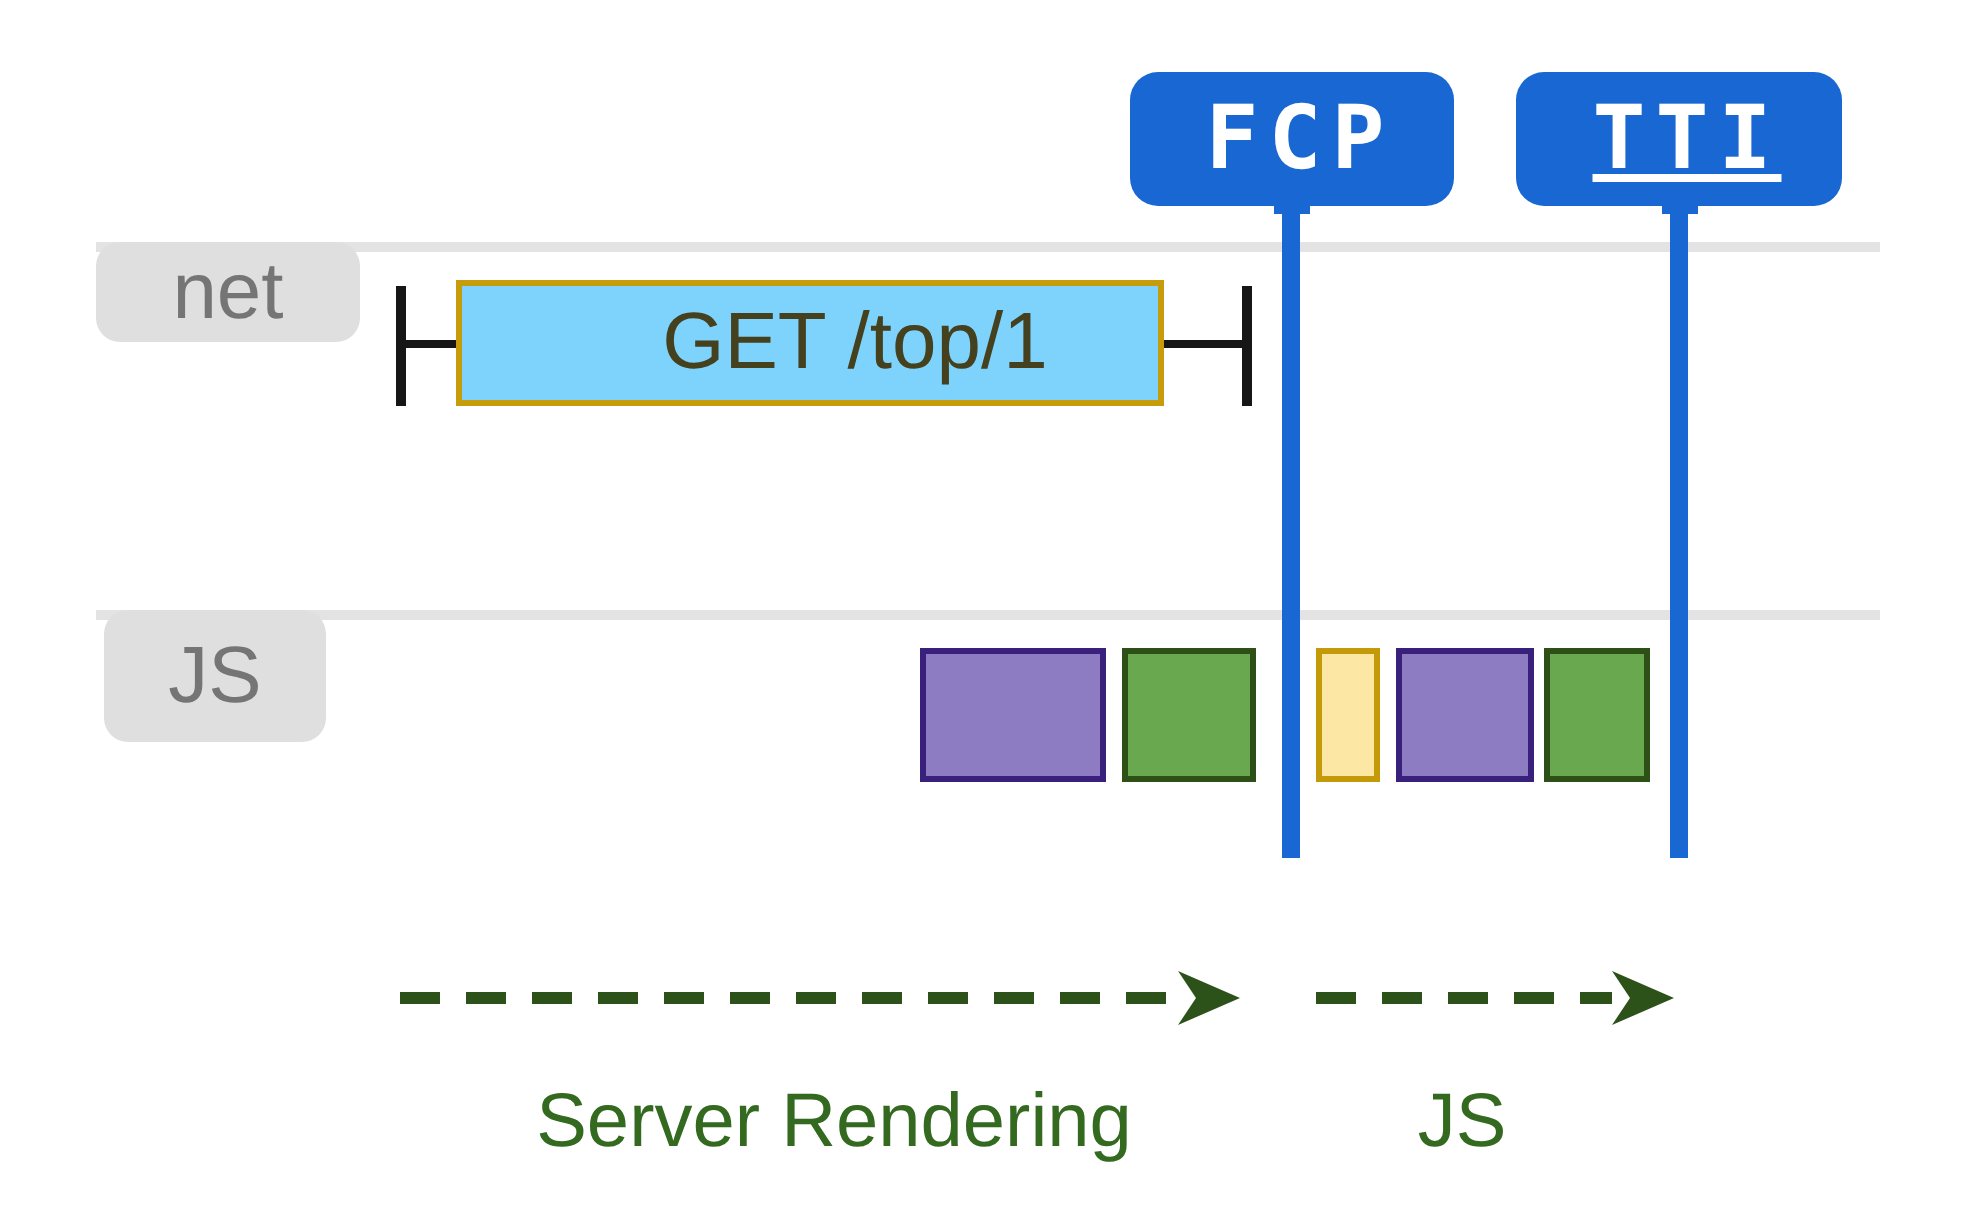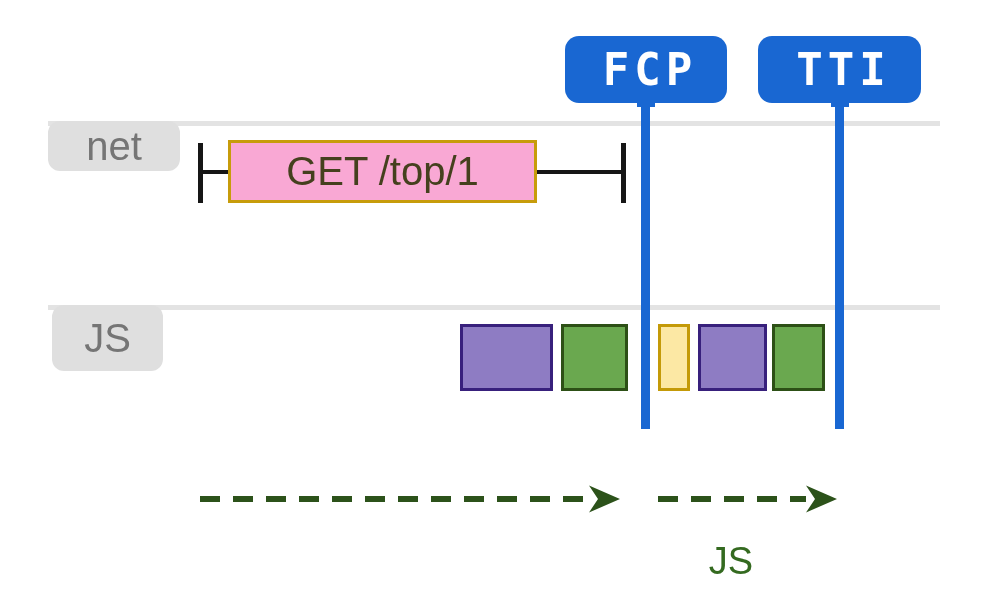--- a/index.html
+++ b/index.html
@@ -11,21 +11,21 @@
   
   .badge {
     position:absolute; top:36px; height:67px; background:#1967D2;
     border-radius:14px; color:#ffffff; z-index:5;
     font-family:"DejaVu Sans Mono","Liberation Mono",monospace;
     font-weight:bold; font-size:44px; letter-spacing:5px;
     display:flex; align-items:center; justify-content:center;
     padding-left:8px; box-sizing:border-box;
   }
   .badge.fcp { left:565px; width:162px; }
-  .badge.tti { left:758px; width:163px; }
+  .badge.tti { left:758px; width:163px;text-decoration:underline; }
   .badge-stem { position:absolute; top:95px; width:18px; height:12px; background:#1967D2; z-index:4; }
   .badge-stem.fcp { left:637px; }
   .badge-stem.tti { left:831px; }
 
   
   .vline { position:absolute; top:100px; width:9px; height:329px; background:#1967D2; z-index:4; }
   .vline.fcp { left:641px; }
   .vline.tti { left:835px; }
 
   
@@ -43,23 +43,23 @@
 
   
   .tick { position:absolute; top:143px; width:5px; height:60px; background:#161616; z-index:3; }
   .tick.left  { left:198px; }
   .tick.right { left:621px; }
   .req-connector { position:absolute; top:170px; height:4px; background:#161616; z-index:2; }
   .req-connector.left  { left:200px; width:32px; }
   .req-connector.right { left:533px; width:90px; }
   .req-box {
     position:absolute; left:228px; top:140px; width:303px; height:57px;
-    background:#f9a8d4; border:3px solid #C79C0B; z-index:3;
+    background:#7dd3fc; border:3px solid #C79C0B; z-index:3;
     display:flex; align-items:center; justify-content:center;
-    font-size:40px; color:#45401E;
+    font-size:40px; color:#45401E;padding-left:45px;
   }
 
   
   .block { position:absolute; top:324px; height:61px; border:3px solid; z-index:3; }
   .block.purple { background:#8E7CC3; border-color:#38207C; }
   .block.green  { background:#6AA84F; border-color:#2D5016; }
   .block.yellow { background:#FCE8A4; border-color:#C49A08; }
   .block.b1 { left:460px; width:87px; }
   .block.b2 { left:561px; width:61px; }
   .block.b3 { left:658px; width:26px; }
@@ -110,15 +110,16 @@
 
   <svg class="arrow a1" width="436" height="34" viewBox="0 0 436 34">
     <line x1="4" y1="17" x2="392" y2="17" stroke="#2C521A" stroke-width="6" stroke-dasharray="20 13"></line>
     <path d="M424,17 L393,3.5 L402,17 L393,30.5 Z" fill="#2C521A"></path>
   </svg>
   <svg class="arrow a2" width="190" height="34" viewBox="0 0 190 34">
     <line x1="4" y1="17" x2="152" y2="17" stroke="#2C521A" stroke-width="6" stroke-dasharray="20 13"></line>
     <path d="M183,17 L152,3.5 L161,17 L152,30.5 Z" fill="#2C521A"></path>
   </svg>
 
+  <div class="phase server">Server Rendering</div>
   <div class="phase js">JS</div>
 
 </div>
 
 </body></html>

